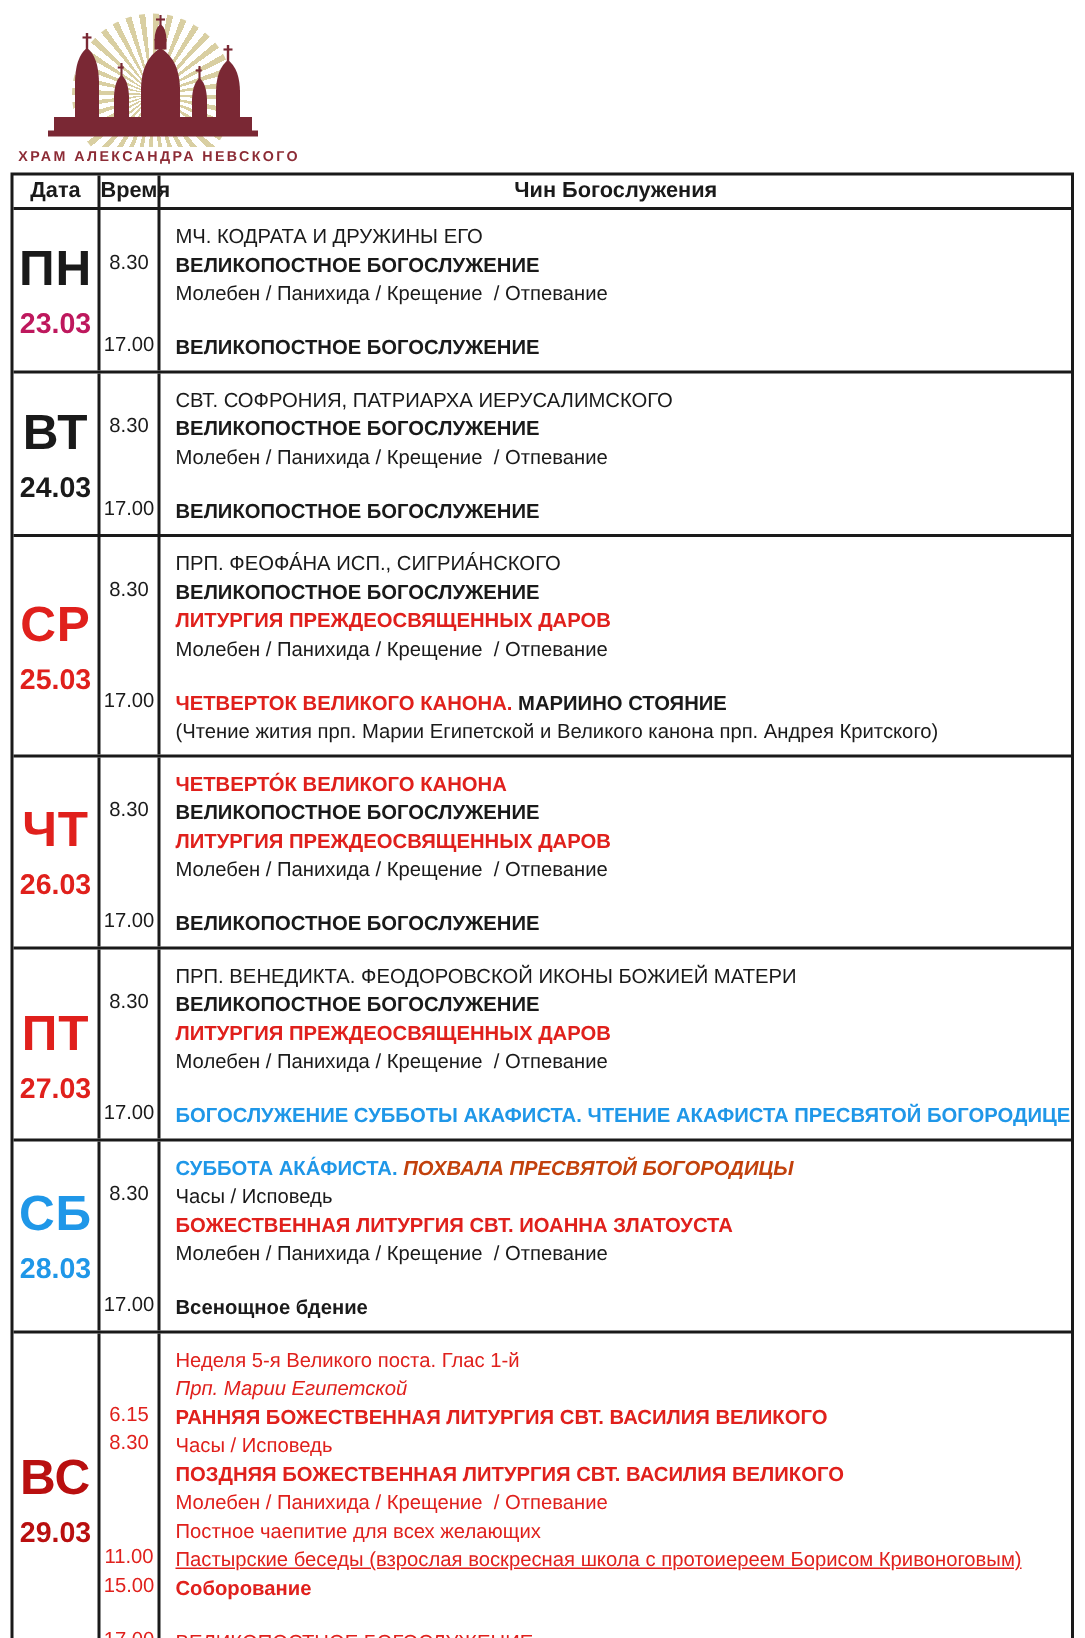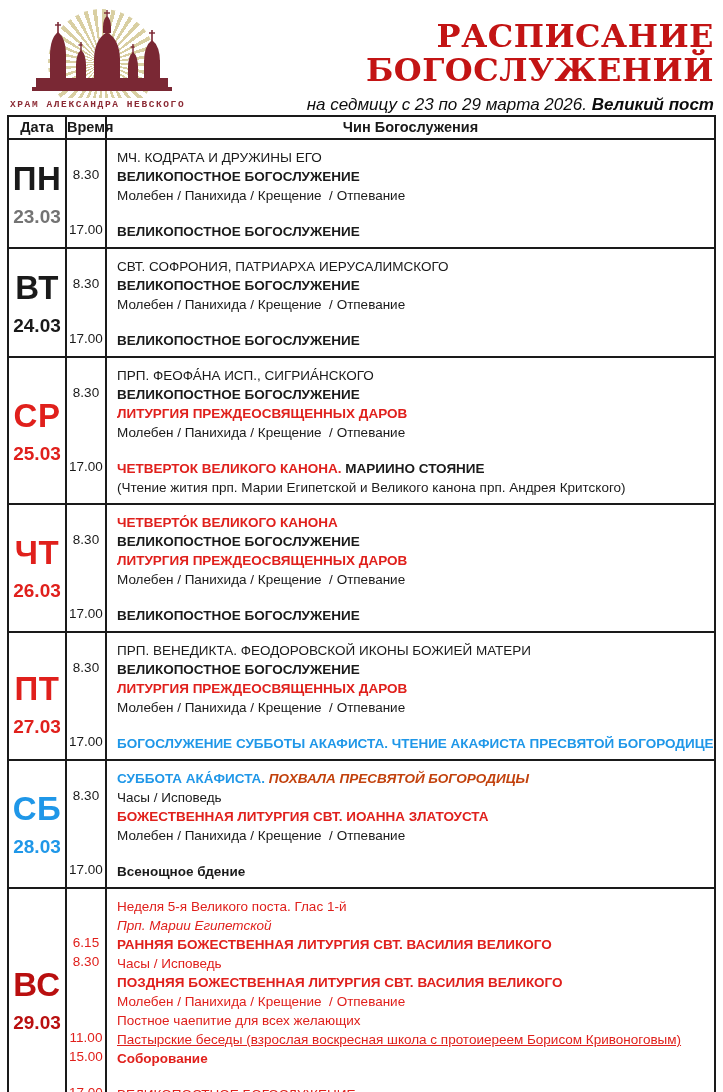--- a/index.html
+++ b/index.html
@@ -13,24 +13,23 @@
   
   .header { display: flex; height: 113px; padding: 4px 7px 0 18px; }
   .logo { position: relative; width: 172px; height: 108px; flex: none; }
   .sunburst {
     position: absolute; left: 6px; top: 2px; width: 156px; height: 92px;
     background: repeating-conic-gradient(from 0deg at 50% 62%, #d9cfa2 0deg 4.5deg, #ffffff 4.5deg 10deg);
     clip-path: circle(54px at 50% 62%);
   }
   .church-svg { position: absolute; left: 6px; top: 6px; width: 156px; height: 88px; }
   .logo-label {
-    position: absolute; left: -8px; bottom: 2px; width: 190px; text-align: left;
+    position: absolute; left: -8px; bottom: 2px; width: 190px; text-align: right;
     font-size: 9.5px; font-weight: bold; letter-spacing: 1.6px; color: #8c2b35;
     white-space: nowrap;
-    font-family: Liberation Mono, monospace;
   }
   .titles { flex: 1; padding-right: 2px; }
   .main-title {
     margin: 16px 0 0; text-align: right;
     font-family: "DejaVu Serif", serif; font-weight: bold;
     font-size: 32px; line-height: 1.05; letter-spacing: 0.5px; color: #c31414;
   }
   .subtitle {
     margin: 8px 0 0; text-align: right; font-style: italic;
     font-size: 17px; color: #0d0d0d;
@@ -98,37 +97,33 @@
         <g stroke="#7a2834" stroke-width="1.4">
           <line x1="31" y1="15" x2="37" y2="15"></line>
           <line x1="80" y1="3" x2="86" y2="3"></line>
           <line x1="125" y1="23" x2="131" y2="23"></line>
           <line x1="54.5" y1="35" x2="58.5" y2="35"></line>
           <line x1="106.5" y1="37" x2="110.5" y2="37"></line>
         </g>
       </svg>
       <div class="logo-label">ХРАМ АЛЕКСАНДРА НЕВСКОГО</div>
     </div>
-    <div class="titles">
-      <h1 class="main-title" style="color: rgb(195, 20, 20);">РАСПИСАНИЕ БОГОСЛУЖЕНИЙ</h1>
-      <p class="subtitle"><span>на седмицу с 23 по 29 марта 2026. </span><b>Великий пост</b></p>
-    </div>
   </div>
 
   <div class="stable">
     <div class="thead">
       <div class="th col-date">Дата</div>
       <div class="th col-time">Время</div>
       <div class="th col-chin">Чин Богослужения</div>
     </div>
     <div id="rows">
         <div class="row">
           <div class="cell cell-date col-date">
             <div class="day-abbr" style="color: rgb(26, 26, 26);">ПН</div>
-            <div class="day-date" style="color: #737373;">23.03</div>
+            <div class="day-date" style="color: #be185d;">23.03</div>
           </div>
           <div class="cell cell-time col-time">
             <div class="time-line" style="color: rgb(26, 26, 26);"></div>
             <div class="time-line" style="color: rgb(26, 26, 26);">8.30</div>
             <div class="time-line" style="color: rgb(26, 26, 26);"></div>
             <div class="spacer"></div>
             <div class="time-line" style="color: rgb(26, 26, 26);">17.00</div>
           </div>
           <div class="cell cell-chin col-chin">
             <div class="line"><span style="color: rgb(26, 26, 26);">МЧ. КОДРАТА И ДРУЖИНЫ ЕГО</span></div>

